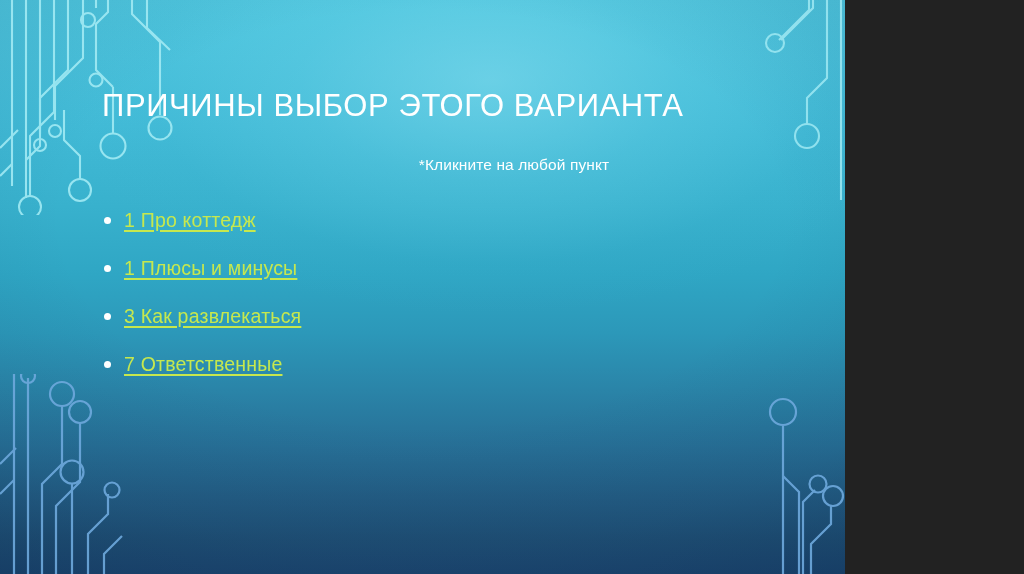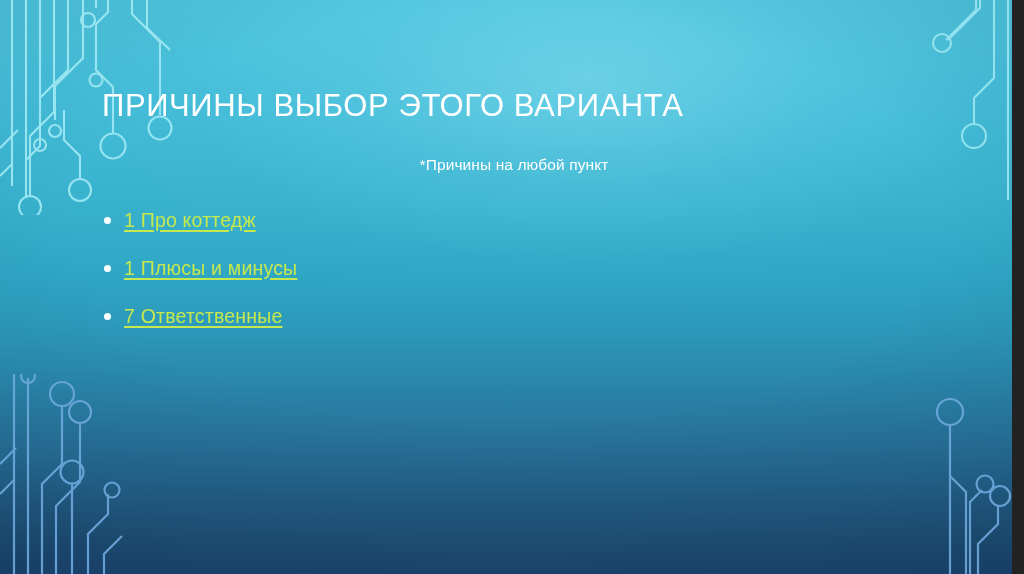--- a/index.html
+++ b/index.html
@@ -6,21 +6,21 @@
     margin: 0;
     padding: 0;
     background: #222;
   }
   body {
     font-family: "Liberation Sans", sans-serif;
   }
 
   #slide {
     position: relative;
-    width: 1012px;
+    width: 845px;
     height: 574px;
     overflow: hidden;
     background: #b91c1c;
   }
 
   
   .bg-base {
     position: absolute;
     inset: 0;
     background: linear-gradient(180deg,
@@ -209,30 +209,34 @@
       <circle cx="68" cy="38" r="13"></circle>
       <circle cx="103" cy="110" r="8.5"></circle>
       <circle cx="118" cy="122" r="10"></circle>
     </g>
   </svg>
 
   <div class="content">
 
     <div class="slide-title">Причины выбор этого варианта</div>
 
-    <div class="slide-subtitle">*Причины на любой пункт</div>
+    <div class="slide-subtitle">*Кликните на любой пункт</div>
 
     <ul class="link-list">
       <li class="link-item">
         <span class="bullet-dot"></span>
         <span class="link-text">1 Про коттедж</span>
       </li>
       <li class="link-item">
         <span class="bullet-dot"></span>
         <span class="link-text">1 Плюсы и минусы</span>
+      </li>
+      <li class="link-item">
+        <span class="bullet-dot"></span>
+        <span class="link-text">3 Как развлекаться</span>
       </li>
       <li class="link-item">
         <span class="bullet-dot"></span>
         <span class="link-text">7 Ответственные</span>
       </li>
     </ul>
 
   </div>
 </div>
 

